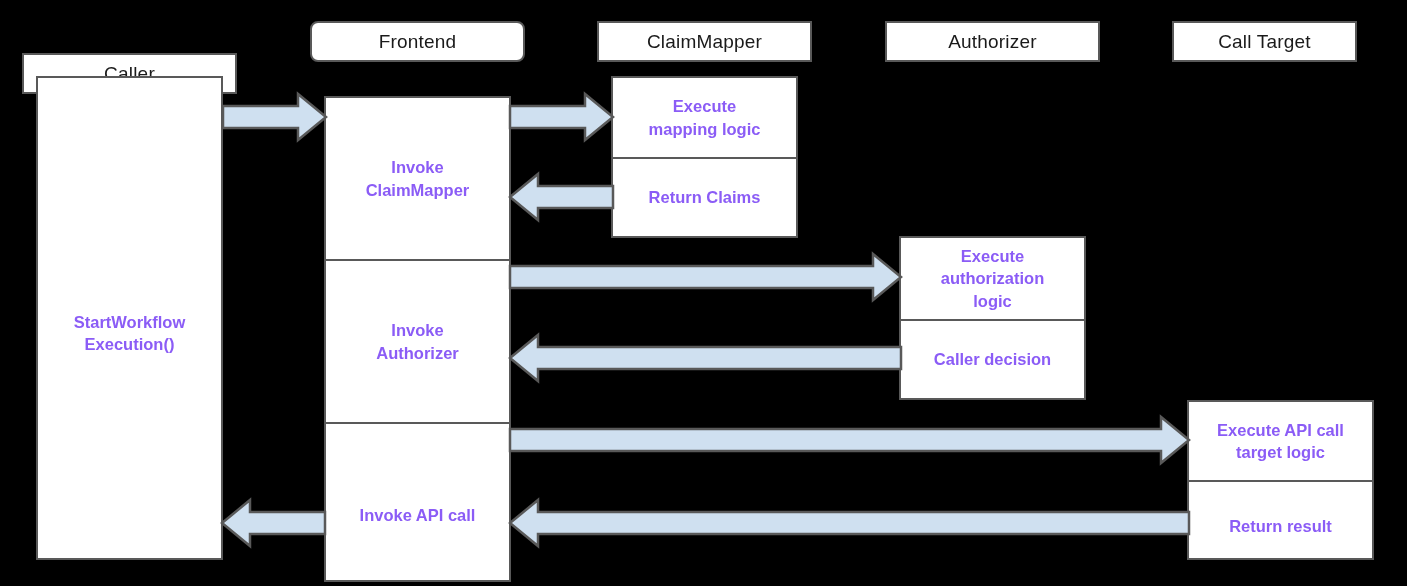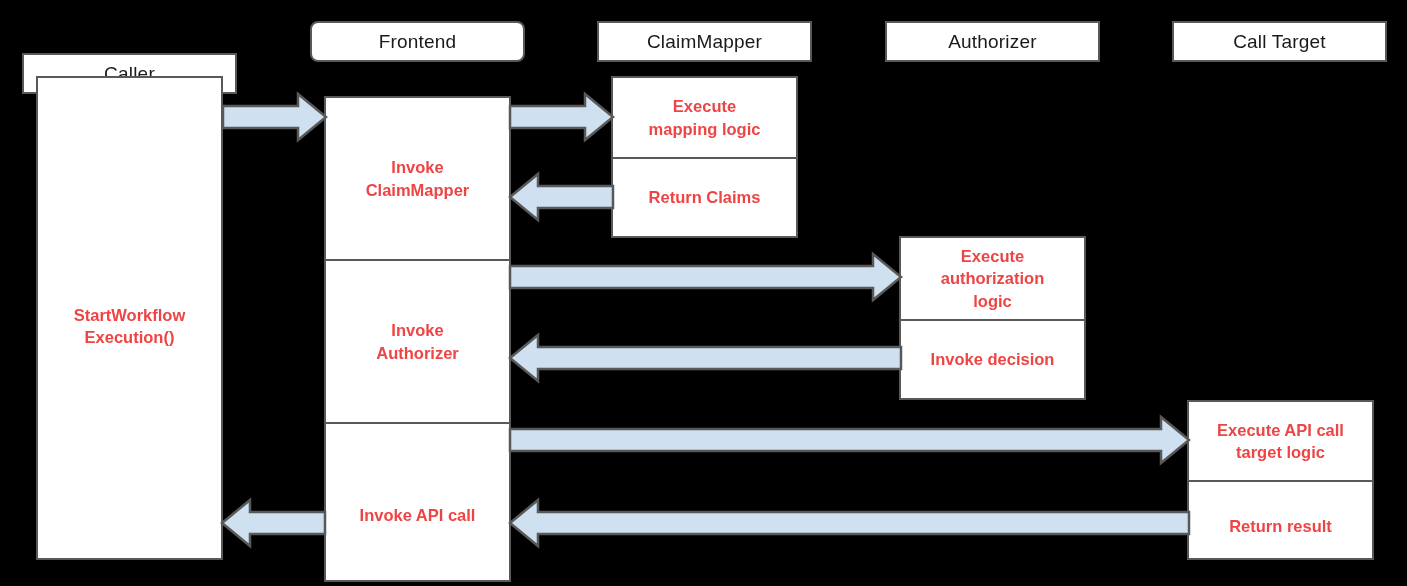--- a/index.html
+++ b/index.html
@@ -44,21 +44,21 @@
   }
   .act-seg {
     position: absolute;
     left: 0;
     right: 0;
     box-sizing: border-box;
     display: flex;
     align-items: center;
     justify-content: center;
     text-align: center;
-    color: #ef4444;
+    color: #8b5cf6;
     font-family: "Liberation Sans", sans-serif;
     font-size: 16.5px;
     font-weight: bold;
     line-height: 1.35;
     padding: 0 20px;
   }
   .act-seg.divider-top {
     border-top: 2px solid #595959;
   }
 
@@ -83,26 +83,26 @@
   </div>
   <div class="lifeline-header" style="left:310px; top:21px; width:215px; height:41px;border-radius:8px;">
     <span>Frontend</span>
   </div>
   <div class="lifeline-header" style="left:597px; top:21px; width:215px; height:41px;">
     <span>ClaimMapper</span>
   </div>
   <div class="lifeline-header" style="left:885px; top:21px; width:215px; height:41px;">
     <span>Authorizer</span>
   </div>
-  <div class="lifeline-header" style="left:1172px; top:21px; width:215px; height:41px;justify-content:center;">
+  <div class="lifeline-header" style="left:1172px; top:21px; width:185px; height:41px;justify-content:center;">
     <span>Call Target</span>
   </div>
 
   <div class="activation" style="left:36px; top:76px; width:187px; height:484px;">
-    <div class="act-seg" style="top:8px; height:100%;">
+    <div class="act-seg" style="top:15px; height:100%;">
       <span>StartWorkflow<br>Execution()</span>
     </div>
   </div>
 
   <div class="activation" style="left:324px; top:66px; width:187px; height:486px;margin-top:30px;">
     <div class="act-seg" style="top:0; height:161px;">
       <span>Invoke<br>ClaimMapper</span>
     </div>
     <div class="act-seg divider-top" style="top:161px; height:163px;">
       <span>Invoke<br>Authorizer</span>
@@ -119,21 +119,21 @@
     <div class="act-seg divider-top" style="top:79px; height:79px;">
       <span>Return Claims</span>
     </div>
   </div>
 
   <div class="activation" style="left:899px; top:236px; width:187px; height:164px;">
     <div class="act-seg" style="top:0; height:81px;">
       <span>Execute<br>authorization<br>logic</span>
     </div>
     <div class="act-seg divider-top" style="top:81px; height:79px;">
-      <span>Invoke decision</span>
+      <span>Caller decision</span>
     </div>
   </div>
 
   <div class="activation" style="left:1187px; top:400px; width:187px; height:160px;">
     <div class="act-seg" style="top:0; height:78px;">
       <span>Execute API call<br>target logic</span>
     </div>
     <div class="act-seg divider-top" style="top:78px; height:90px;">
       <span>Return result</span>
     </div>

